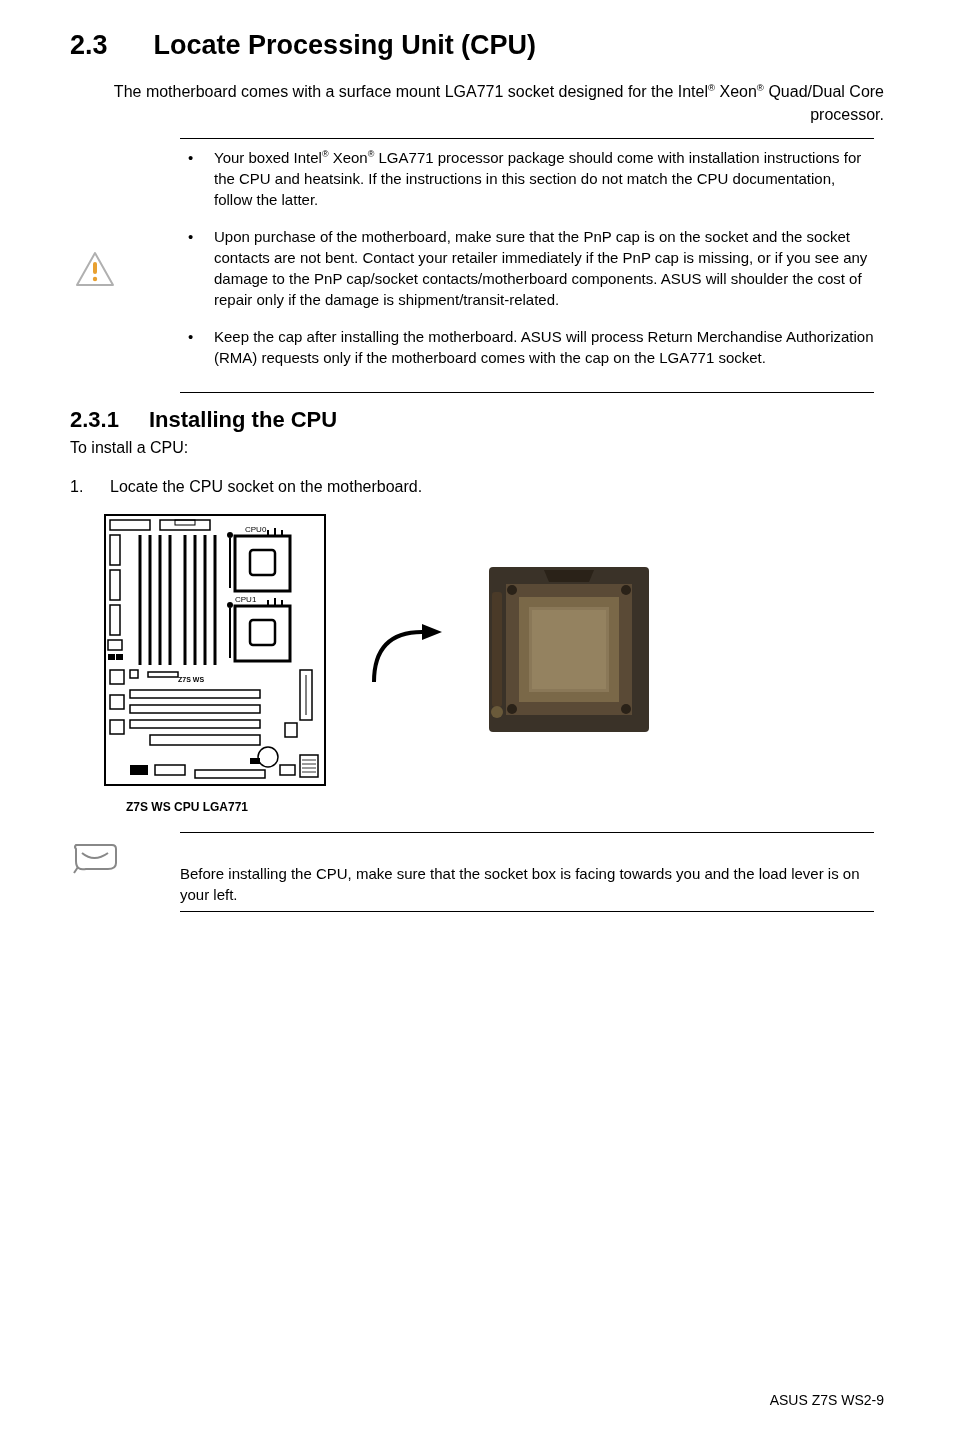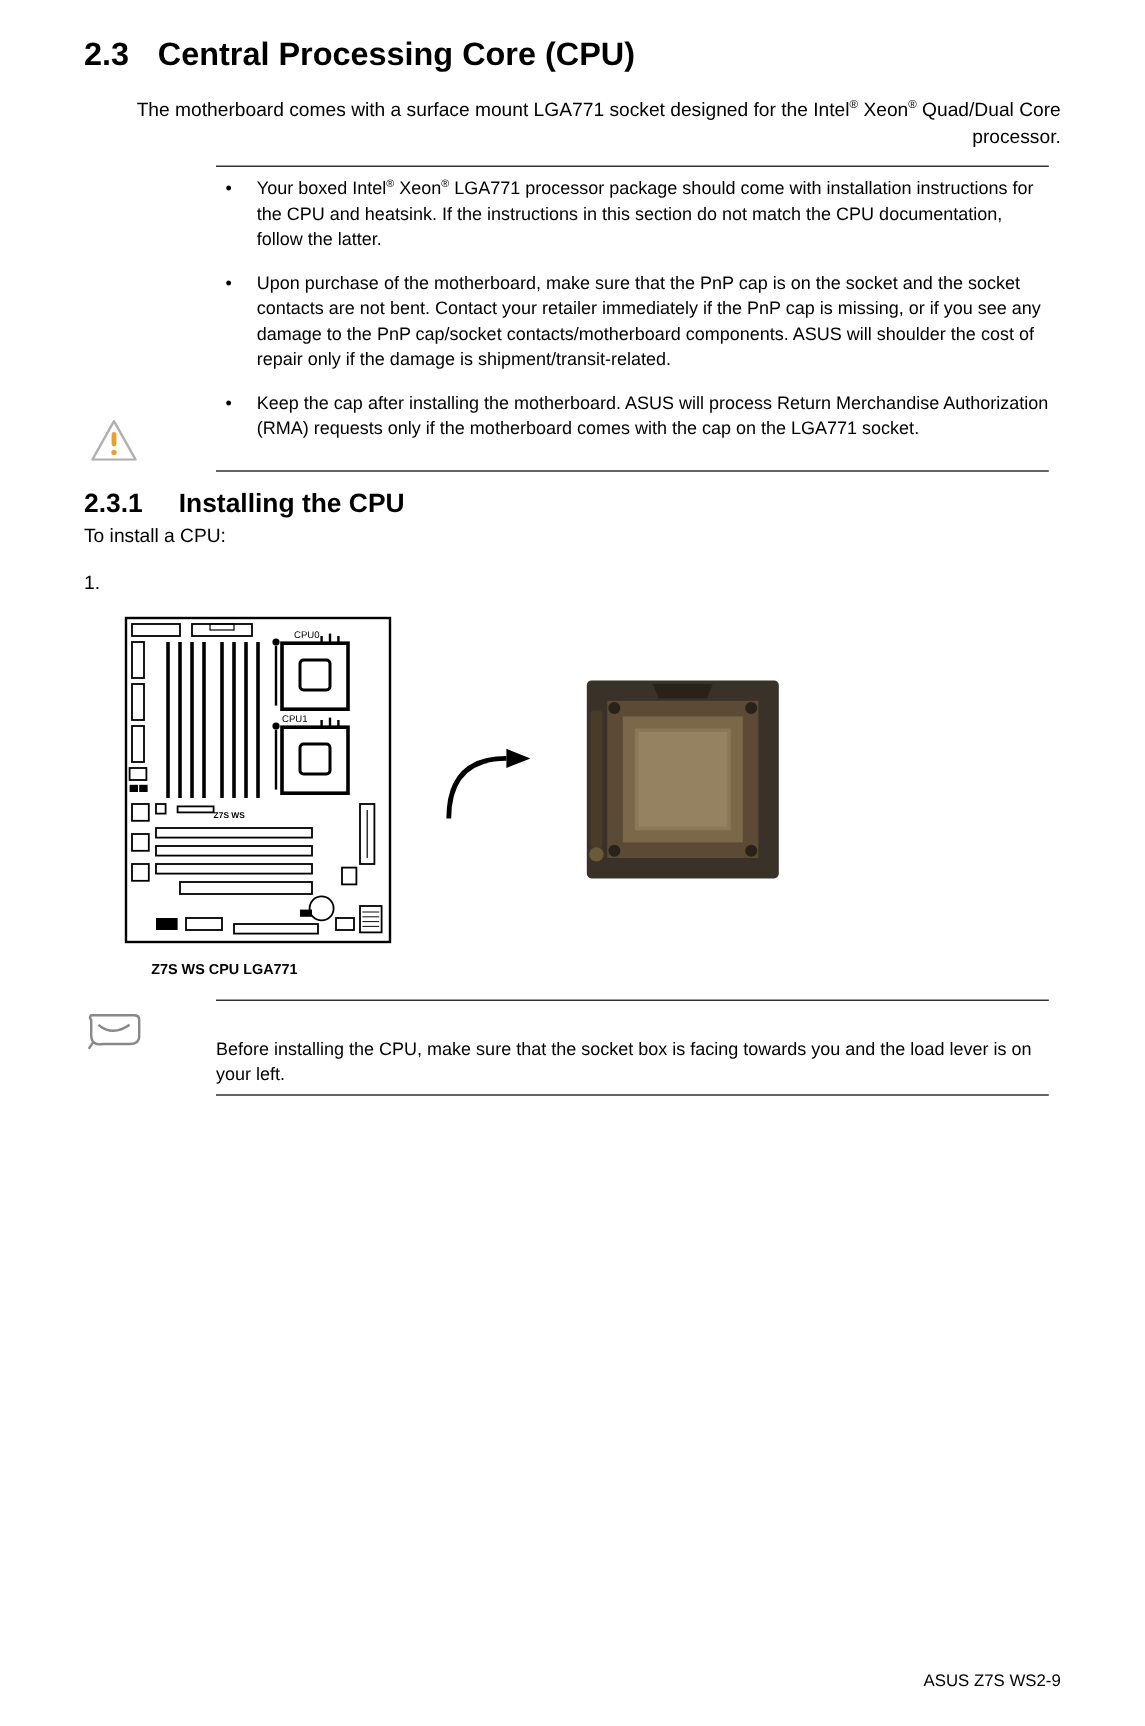--- a/index.html
+++ b/index.html
@@ -16,36 +16,36 @@
       position: relative;
       color: #000;
     }
     .section-title {
       font-size: 27px;
       font-weight: bold;
       font-family: Verdana, Arial, sans-serif;
       margin-bottom: 20px;
     }
     .section-number {
-      margin-right: 24px;
+      margin-right: 46px;
     }
     .intro-text {
       font-size: 16px;
       font-family: Arial, Helvetica, sans-serif;
       line-height: 1.4;
       margin-bottom: 12px;
       text-align: right;
     }
     .sup {
       font-size: 0.6em;
       vertical-align: super;
     }
     .callout-block {
       display: flex;
-      align-items: flex-end;
+      align-items: center;
       margin-bottom: 8px;
       margin-top: 8px;
     }
     .callout-icon {
       width: 50px;
       flex-shrink: 0;
       display: flex;
       justify-content: center;
       align-items: flex-start;
       padding-top: 6px;
@@ -155,21 +155,21 @@
       right: 70px;
       display: flex;
       justify-content: flex-end;
       font-size: 14px;
     }
   </style>
 </head>
 <body>
 
 <h1 class="section-title">
-  <span class="section-number">2.3</span><span>Central Processing Core (CPU)</span>
+  <span class="section-number">2.3</span><span>Locate Processing Unit (CPU)</span>
 </h1>
 
 <p class="intro-text">The motherboard comes with a surface mount LGA771 socket designed for the Intel<span class="sup">®</span> Xeon<span class="sup">®</span> Quad/Dual Core processor.</p>
 
 <hr class="hr-line">
 <div class="callout-block">
   <div class="callout-icon">
     <svg width="38" height="34" viewBox="0 0 38 34">
       <polygon points="19,1 37,33 1,33" fill="none" stroke="#b0b0b0" stroke-width="2" stroke-linejoin="round"></polygon>
       <rect x="17" y="10" width="4" height="12" rx="2" fill="#e8a030"></rect>
@@ -187,20 +187,21 @@
 <hr class="hr-line">
 
 <h2 class="subsection-title">
   <span class="subsection-number">2.3.1</span><span>Installing the CPU</span>
 </h2>
 
 <p class="body-text">To install a CPU:</p>
 
 <div class="step-row">
   <span class="step-number">1.</span>
+  <span>Locate the CPU socket on the motherboard.</span>
 </div>
 
 <div class="figure-row">
   <div>
     <svg class="mobo-diagram" viewBox="0 0 230 280">
 
       <rect x="5" y="5" width="220" height="270" fill="none" stroke="#000" stroke-width="2"></rect>
 
       <rect x="10" y="10" width="40" height="10" fill="none" stroke="#000" stroke-width="1.5"></rect>
       <rect x="60" y="10" width="50" height="10" fill="none" stroke="#000" stroke-width="1.5"></rect>

